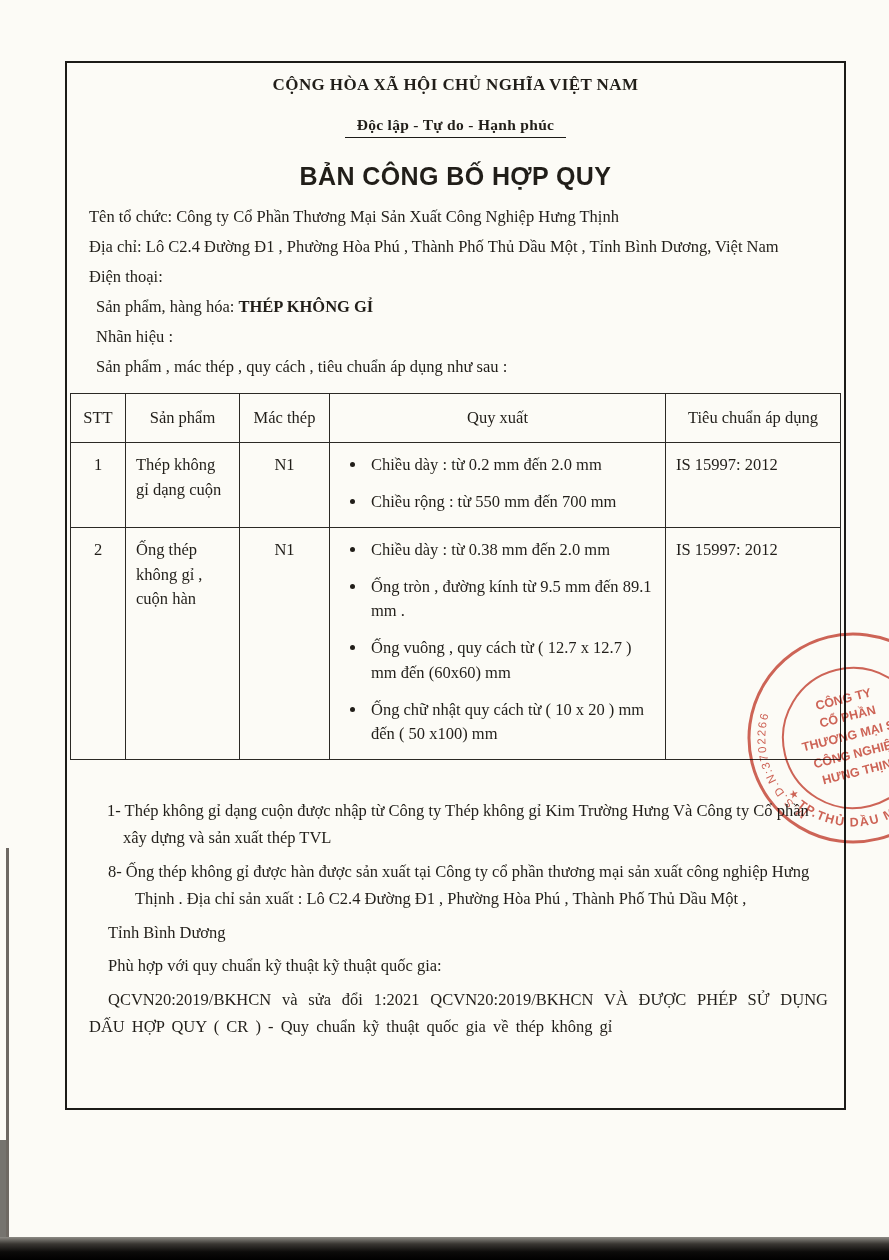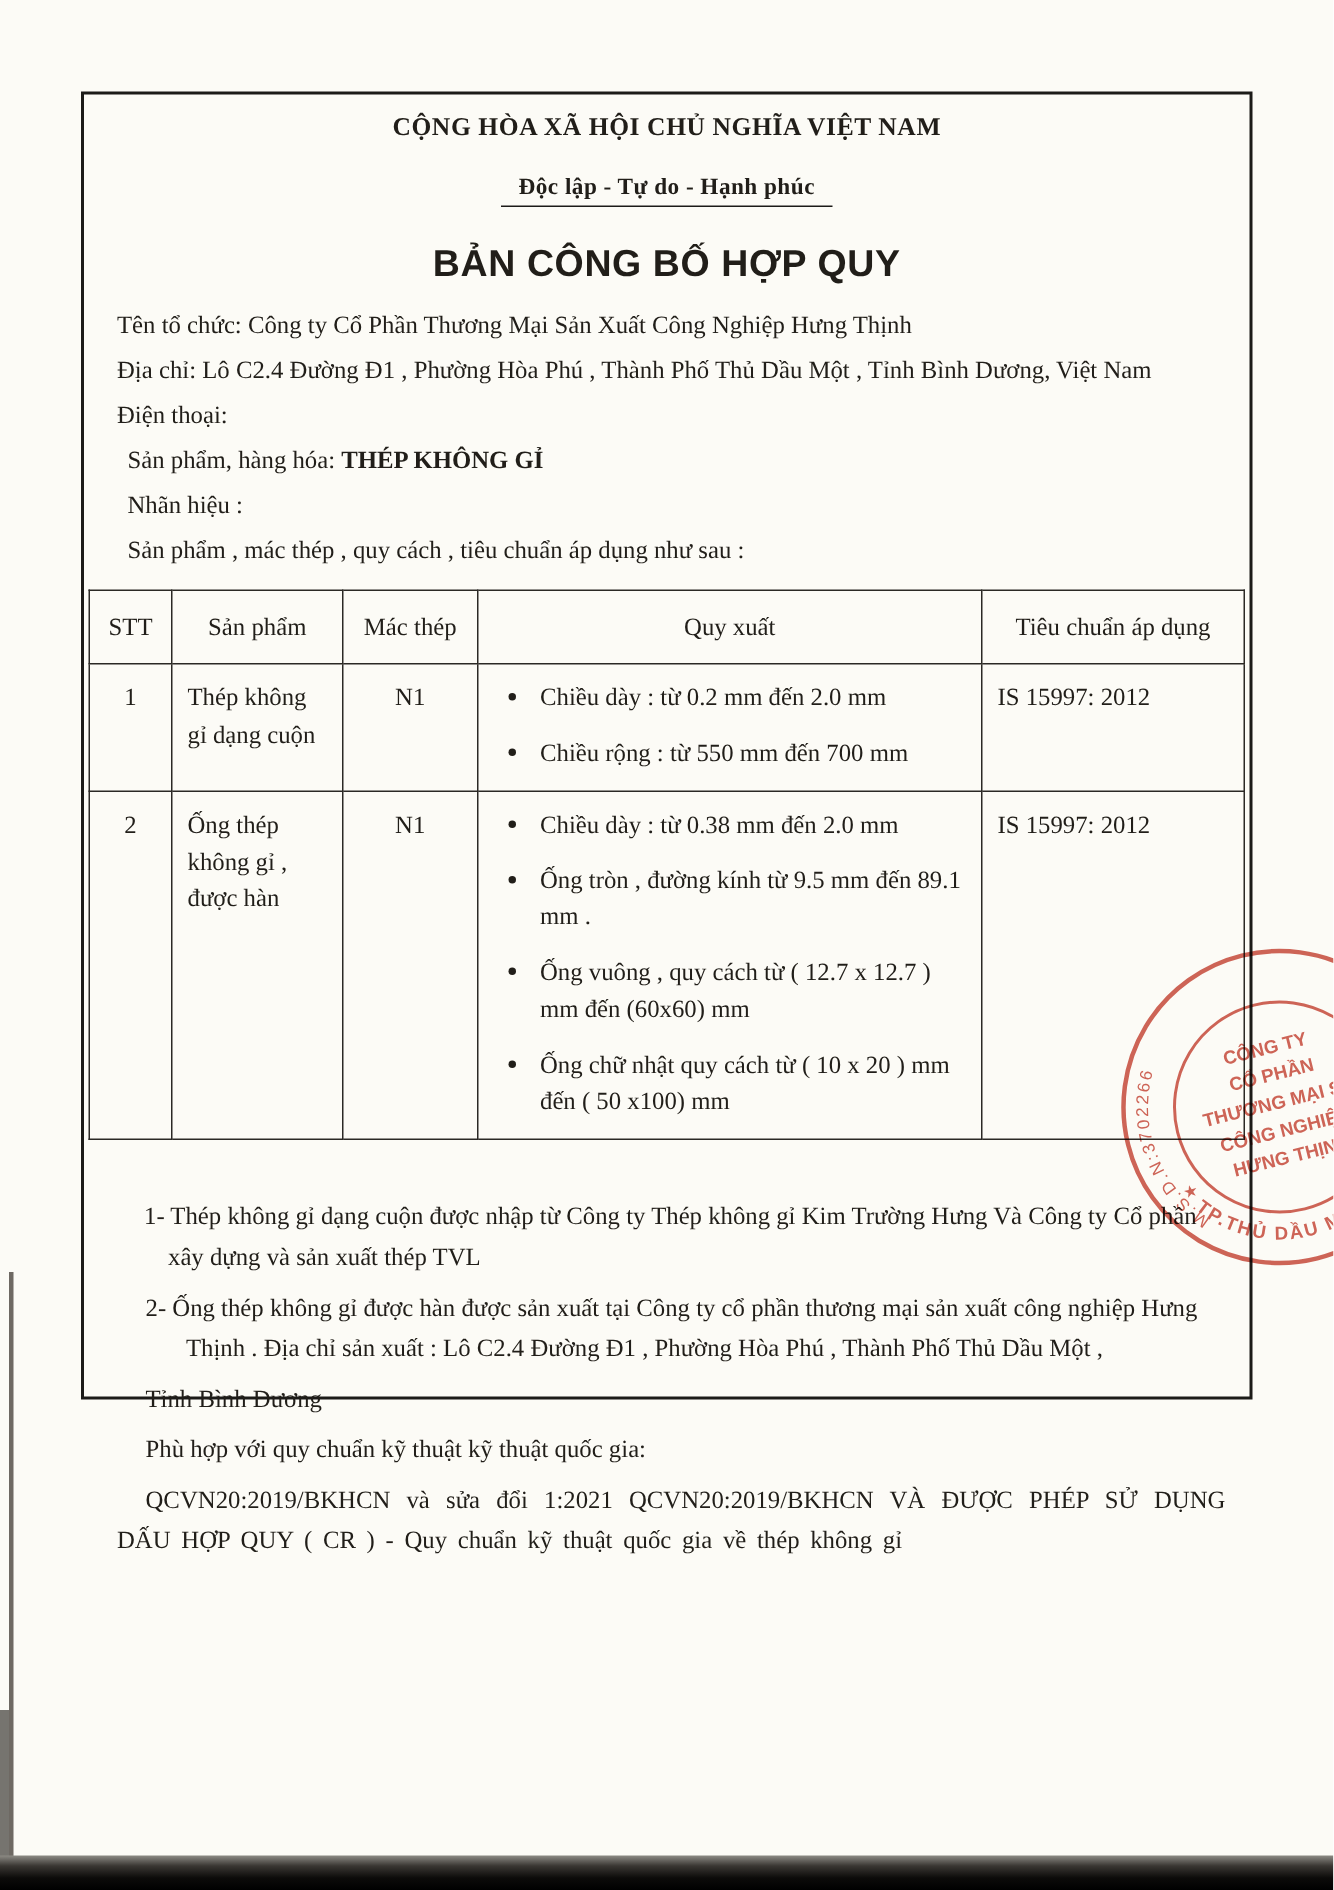--- a/index.html
+++ b/index.html
@@ -7,22 +7,22 @@
     position: relative;
     width: 889px;
     height: 1260px;
     background: #fcfbf6;
     overflow: hidden;
     font-family: "Liberation Serif", "DejaVu Serif", serif;
     color: #211e19;
   }
   .frame {
     position: absolute;
-    left: 54px; top: 61px;
-    width: 781px; height: 872px;
+    left: 65px; top: 61px;
+    width: 781px; height: 1049px;
     border: 2px solid #1c1b18;
     box-sizing: border-box;
     background: transparent;
   }
   .nat-header { text-align: center; margin-top: 12px; }
   .nat-title { font-size: 17px; font-weight: 700; letter-spacing: 0.4px; }
   .nat-motto {
     display: inline-block;
     margin-top: 3px;
     font-size: 15.5px;
@@ -150,38 +150,38 @@
           <td>
             <ul class="spec-list">
               <li>Chiều dày : từ 0.2 mm đến 2.0 mm</li>
               <li>Chiều rộng : từ 550 mm đến 700 mm</li>
             </ul>
           </td>
           <td>IS 15997: 2012</td>
         </tr>
         <tr>
           <td class="center">2</td>
-          <td>Ống thép không gỉ , được hàn</td>
+          <td>Ống thép không gỉ , cuộn hàn</td>
           <td class="center">N1</td>
           <td>
             <ul class="spec-list">
               <li>Chiều dày : từ 0.38 mm đến 2.0 mm</li>
               <li>Ống tròn , đường kính từ 9.5 mm đến 89.1 mm .</li>
               <li>Ống vuông , quy cách từ ( 12.7 x 12.7 ) mm đến (60x60) mm</li>
               <li>Ống chữ nhật quy cách từ ( 10 x 20 ) mm đến ( 50 x100) mm</li>
             </ul>
           </td>
           <td>IS 15997: 2012</td>
         </tr>
       </tbody>
     </table>
 
     <div class="notes">
       <p class="note note-1">1-  Thép không gỉ dạng cuộn được nhập từ Công ty Thép không gỉ Kim Trường Hưng Và Công ty Cổ phần xây dựng và sản xuất thép TVL</p>
-      <p class="note note-2">2-  Ống thép không gỉ được hàn được sản xuất tại Công ty cổ phần thương mại sản xuất công nghiệp Hưng Thịnh . Địa chỉ sản xuất : Lô C2.4 Đường Đ1 , Phường Hòa Phú , Thành Phố Thủ Dầu Một ,</p>
+      <p class="note note-2">8-  Ống thép không gỉ được hàn được sản xuất tại Công ty cổ phần thương mại sản xuất công nghiệp Hưng Thịnh . Địa chỉ sản xuất : Lô C2.4 Đường Đ1 , Phường Hòa Phú , Thành Phố Thủ Dầu Một ,</p>
       <p class="note plain-ml">Tỉnh Bình Dương</p>
       <p class="note plain-ml">Phù hợp với quy chuẩn kỹ thuật kỹ thuật quốc gia:</p>
       <p class="note regulation">QCVN20:2019/BKHCN  và  sửa  đổi  1:2021  QCVN20:2019/BKHCN  VÀ  ĐƯỢC PHÉP SỬ DỤNG DẤU HỢP QUY ( CR ) -  Quy chuẩn kỹ thuật quốc gia về thép không gỉ</p>
     </div>
 
   </div>
 
   <svg class="stamp" width="216" height="216" viewBox="0 0 216 216" aria-hidden="true">
     <g transform="rotate(-14 108 108)" fill="none" stroke="none">
       <circle cx="108" cy="108" r="104" stroke="#c84a3c" stroke-width="3"></circle>

